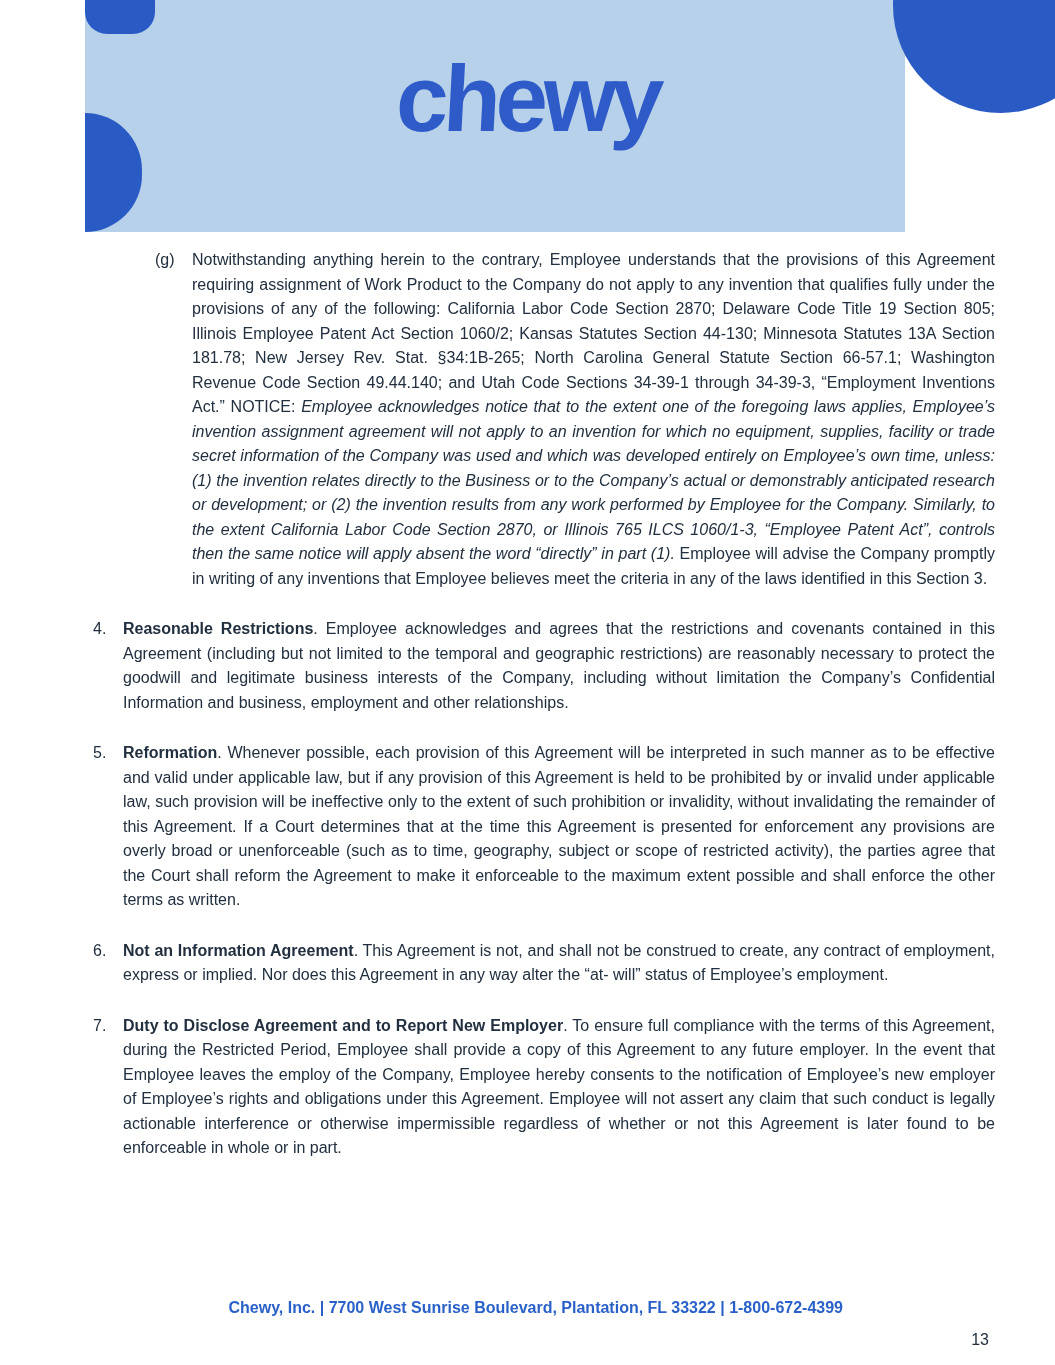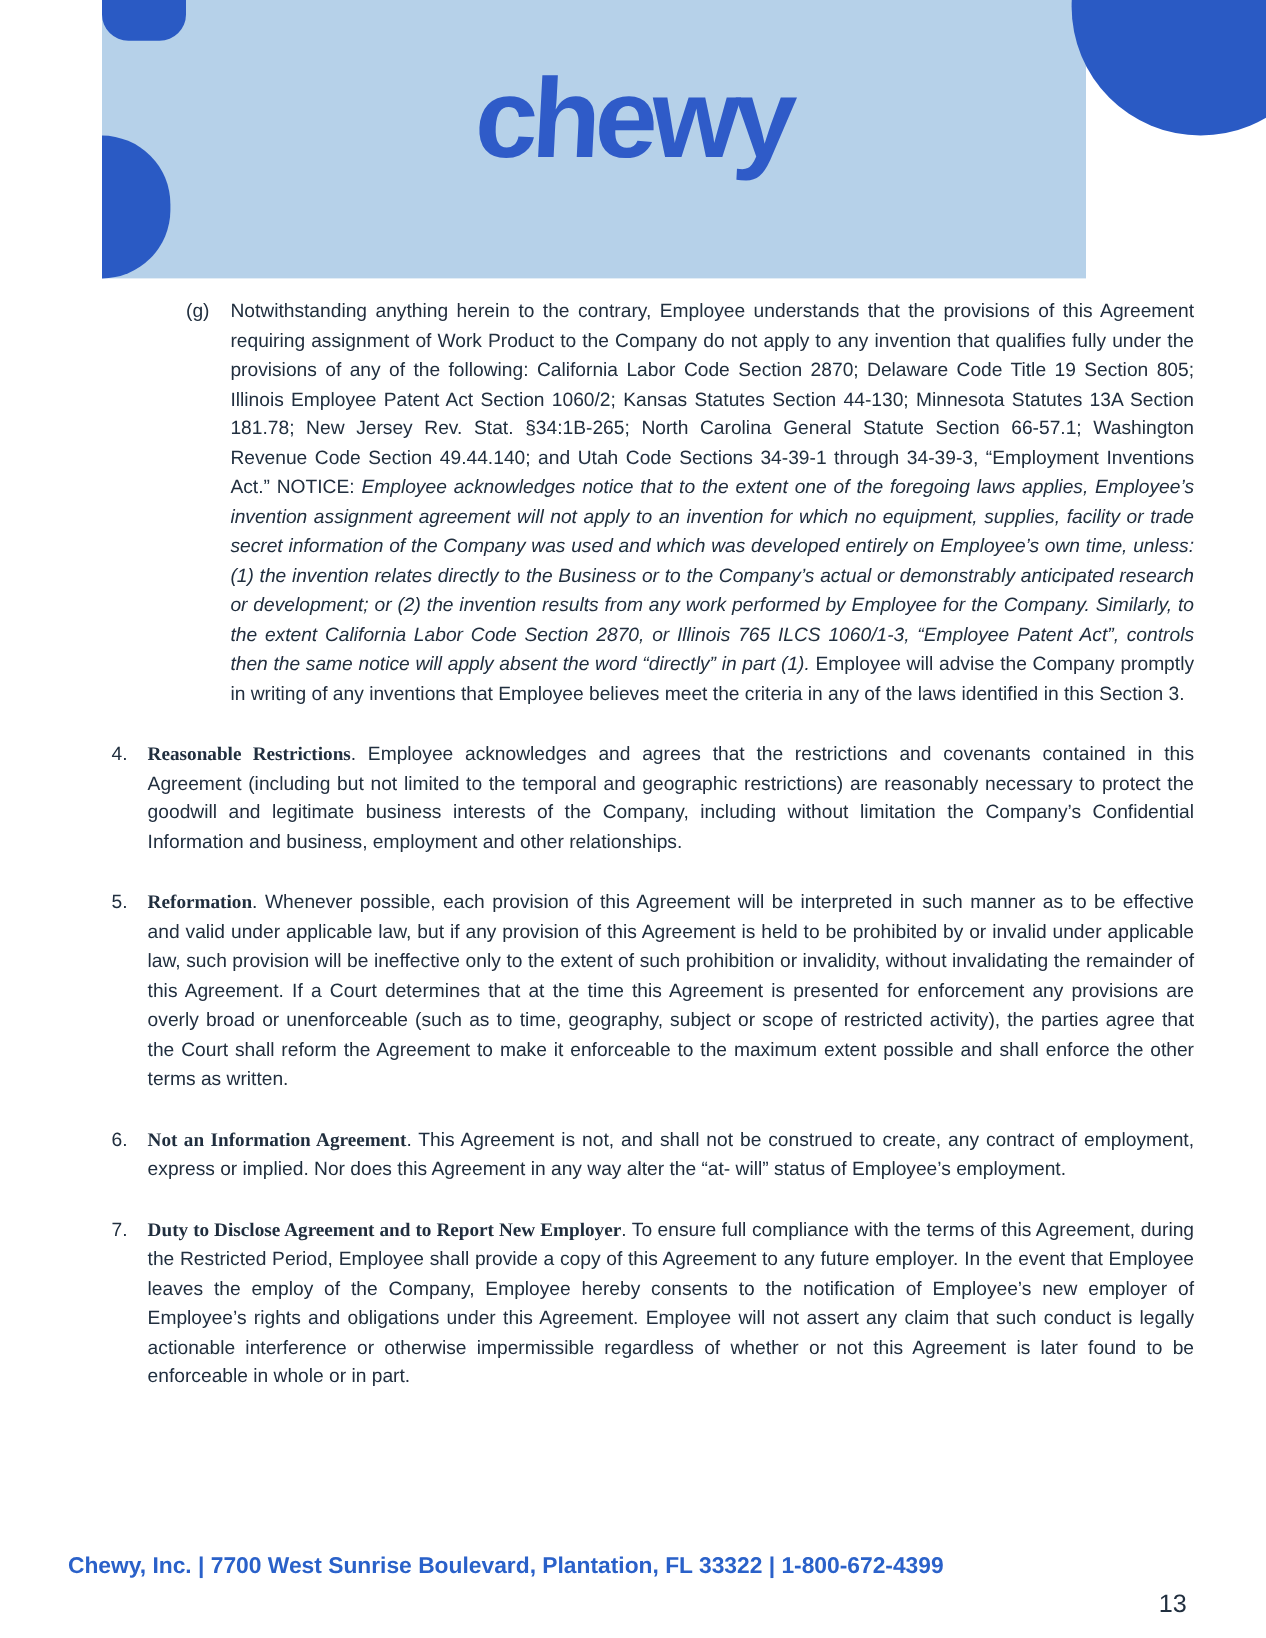--- a/index.html
+++ b/index.html
@@ -79,36 +79,36 @@
 
   .list-item {
     display: flex;
     margin-top: 26px;
   }
   .list-item .num {
     flex: none;
     width: 30px;
   }
   .list-item .itext { flex: 1; margin: 0; text-align: justify; }
-  .list-item .ititle { font-weight: bold; font-family: Liberation Serif, serif; }
+  .list-item .ititle { font-weight: bold; }
 
   
   .footer-line {
     position: absolute;
     left: 0; bottom: 48px;
     width: 843px;
-    text-align: center;
+    text-align: right;
     color: #2a61c9;
     font-weight: bold;
-    font-size: 19px;
+    font-size: 16px;
   }
   .page-number {
     position: absolute;
     right: 66px; bottom: 16px;
-    font-size: 21px;
+    font-size: 16px;
     color: #212f3f;
   }
 </style>
 </head>
 <body>
 
 <div class="page">
 
   <div class="header">
     <div class="header-band"></div>

